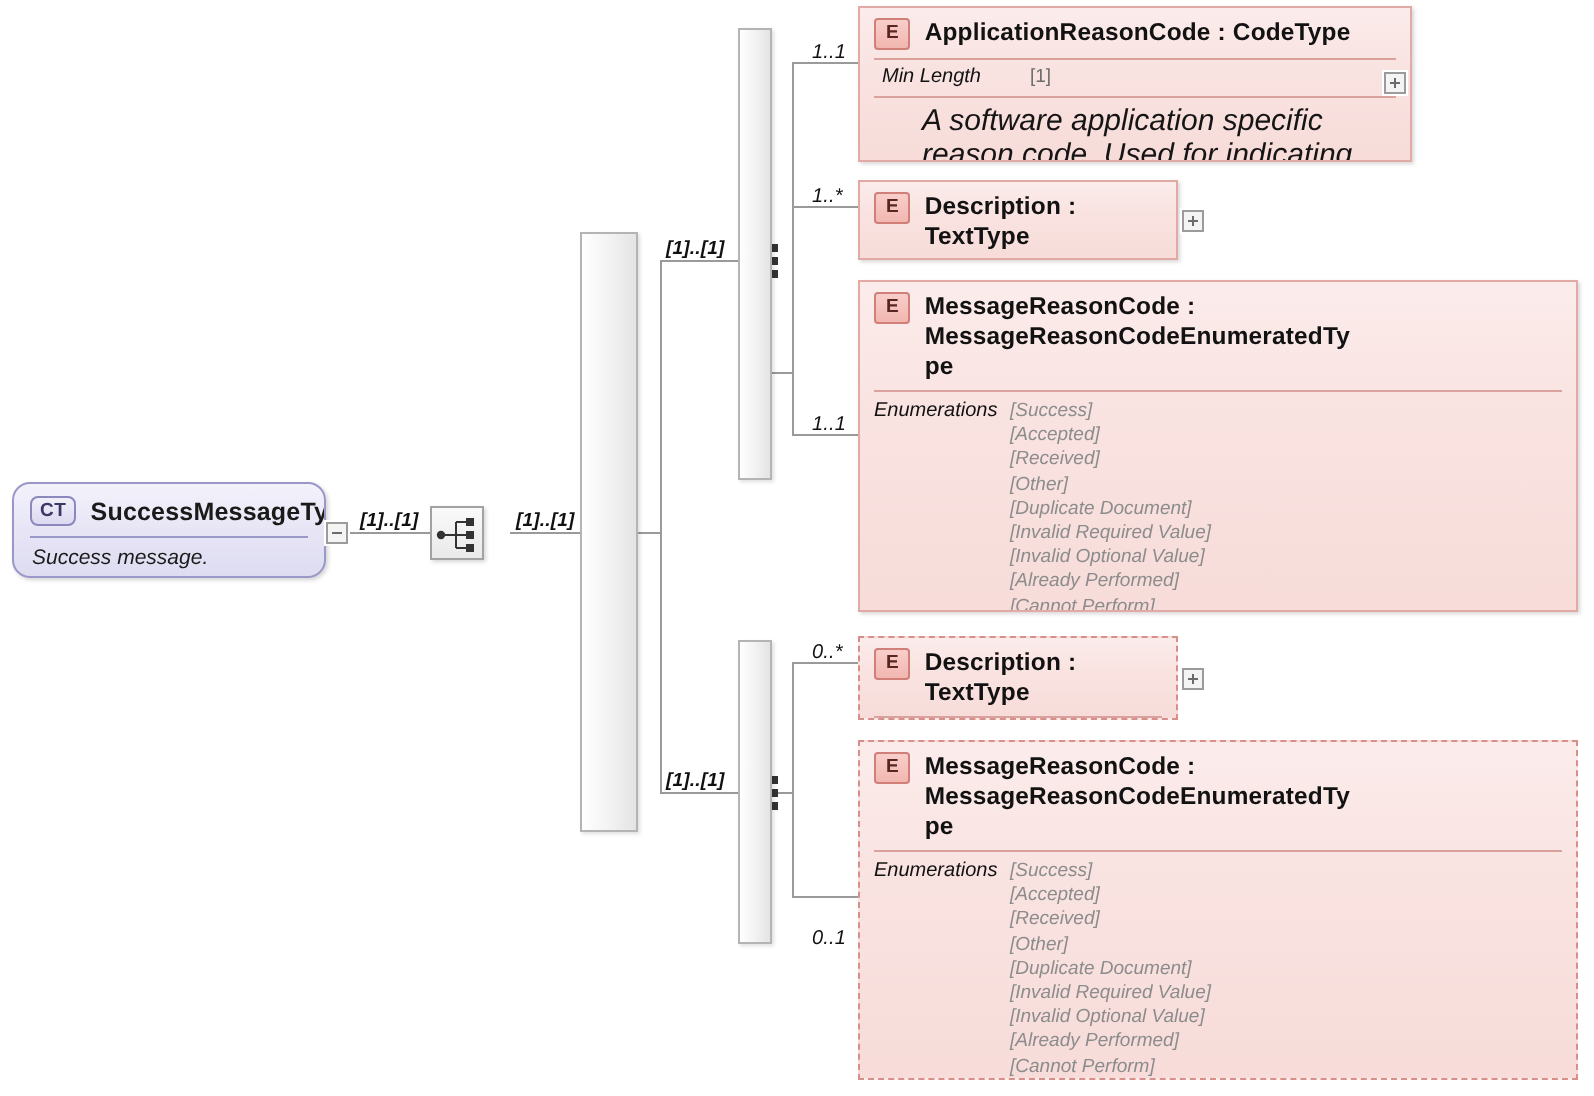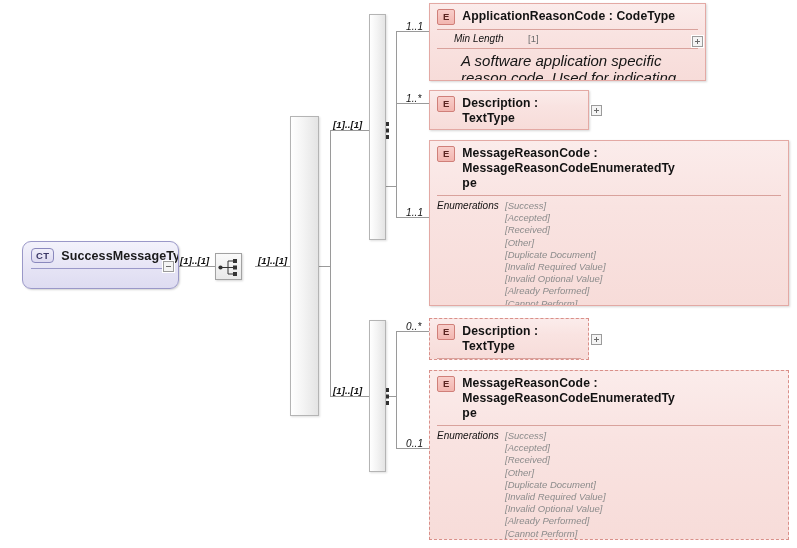--- a/index.html
+++ b/index.html
@@ -58,21 +58,21 @@
     flex:0 0 auto;box-sizing:border-box;
     border:1px solid #d07f79;border-radius:2px;
     background:linear-gradient(to bottom,#f8ceca,#f2b6b0);
     font-size:9.5px;font-weight:bold;color:#5a2420;
     padding:1px 5px;line-height:12px;
   }
   .ebox .nm{font-size:12.2px;font-weight:bold;color:#121212;line-height:15px;letter-spacing:.1px;}
   .ebox .nm.wrap{text-align:left;}
   .ebox .nm .cont{display:block;text-align:left;}
   .ebox .rule{height:1px;background:#d9a29c;margin:0 7px;}
-  .ebox .facet{display:flex;padding:3px 8px 4px 24px;font-size:10px;}
+  .ebox .facet{display:flex;padding:3px 8px 4px 11px;font-size:10px;}
   .ebox .facet .fname{font-style:italic;color:#111;min-width:74px;}
   .ebox .facet .fval{color:#6c6c6c;font-size:9.5px;}
   .ebox .enums{display:flex;padding:4px 8px 3px 7px;font-size:10px;}
   .ebox .enums .ename{font-style:italic;color:#111;flex:0 0 68px;line-height:12.2px;}
   .ebox .enums .elist{color:#8c8c8c;font-size:9.5px;line-height:12.2px;}
   .ebox .enums .elist div{white-space:nowrap;font-style:italic;}
   .ebox .enums .elist .dots{color:#a8a8a8;letter-spacing:1px;}
   .ebox .doc{font-style:italic;font-size:15px;color:#151515;padding:3px 8px 4px 7px;margin-left:24px;}
 
   
@@ -122,39 +122,40 @@
   <div class="ln v" style="left:396px;top:31px;height:186px;"></div>
   <div class="ln h" style="left:396px;top:31px;width:33px;"></div>
   <div class="ln h" style="left:396px;top:103px;width:33px;"></div>
   <div class="ln h" style="left:396px;top:217px;width:33px;"></div>
 
   <div class="ln h" style="left:384px;top:396px;width:12px;"></div>
   <div class="ln v" style="left:396px;top:331px;height:117px;"></div>
   <div class="ln h" style="left:396px;top:331px;width:33px;"></div>
   <div class="ln h" style="left:396px;top:448px;width:33px;"></div>
 
-  <div class="ctbox" style="left:6px;top:241px;width:157px;height:48px;margin-left:16px;">
+  <div class="ctbox" style="left:6px;top:241px;width:157px;height:48px;">
     <div class="hdr">
       <span class="tag">CT</span>
       <span class="nm">SuccessMessageType</span>
     </div>
     <div class="sep"></div>
+    <div class="doc">Success message.</div>
   </div>
   <div class="expander minus" style="left:163px;top:261px;"></div>
 
   <div class="card" style="left:180px;top:255px;">[1]..[1]</div>
   <div class="card" style="left:258px;top:255px;">[1]..[1]</div>
   <div class="card" style="left:333px;top:119px;">[1]..[1]</div>
   <div class="card" style="left:333px;top:385px;">[1]..[1]</div>
 
   <div class="card plain" style="left:406px;top:21px;">1..1</div>
   <div class="card plain" style="left:406px;top:93px;">1..*</div>
   <div class="card plain" style="left:406px;top:207px;">1..1</div>
   <div class="card plain" style="left:406px;top:321px;">0..*</div>
-  <div class="card plain" style="left:406px;top:438px;">0..1</div>
+  <div class="card plain" style="left:406px;top:464px;">0..1</div>
 
   <div class="seqicon" style="left:215px;top:253px;">
     <svg width="27" height="27" viewBox="0 0 27 27">
       <line x1="4" y1="13.5" x2="12" y2="13.5" stroke="#333" stroke-width="1"></line>
       <circle cx="4.5" cy="13.5" r="2.1" fill="#333"></circle>
       <line x1="12" y1="7" x2="12" y2="20" stroke="#333" stroke-width="1"></line>
       <line x1="12" y1="7" x2="17" y2="7" stroke="#333" stroke-width="1"></line>
       <line x1="12" y1="13.5" x2="17" y2="13.5" stroke="#333" stroke-width="1"></line>
       <line x1="12" y1="20" x2="17" y2="20" stroke="#333" stroke-width="1"></line>
       <rect x="17" y="5" width="4" height="4" fill="#333"></rect>

